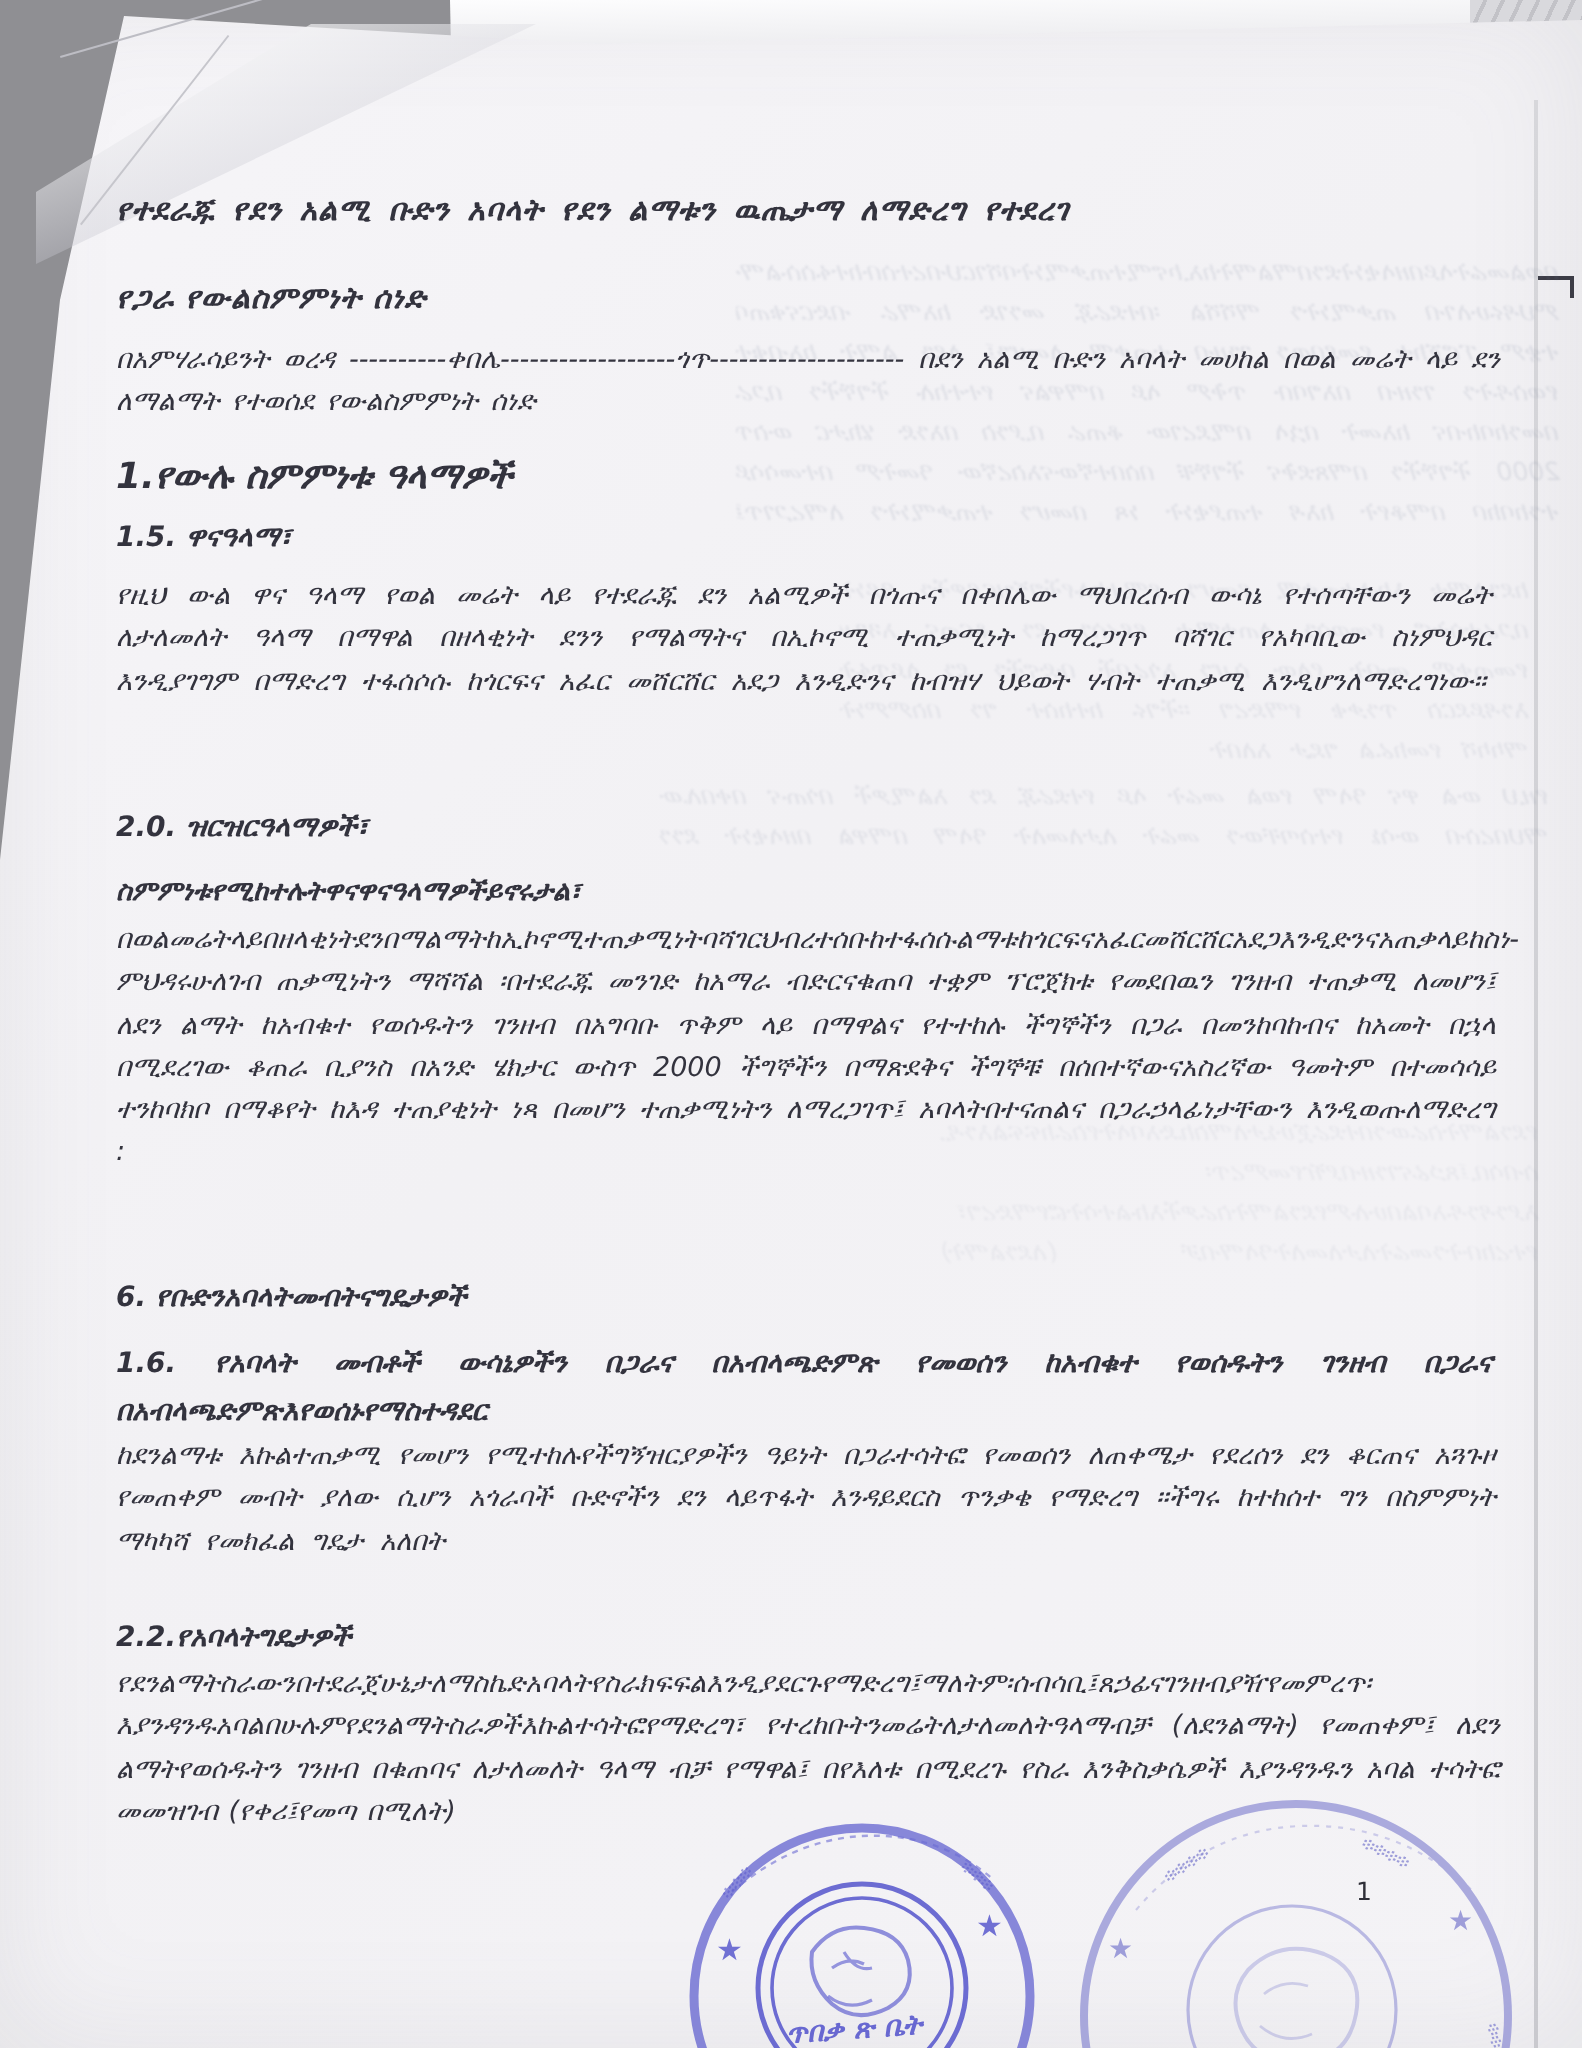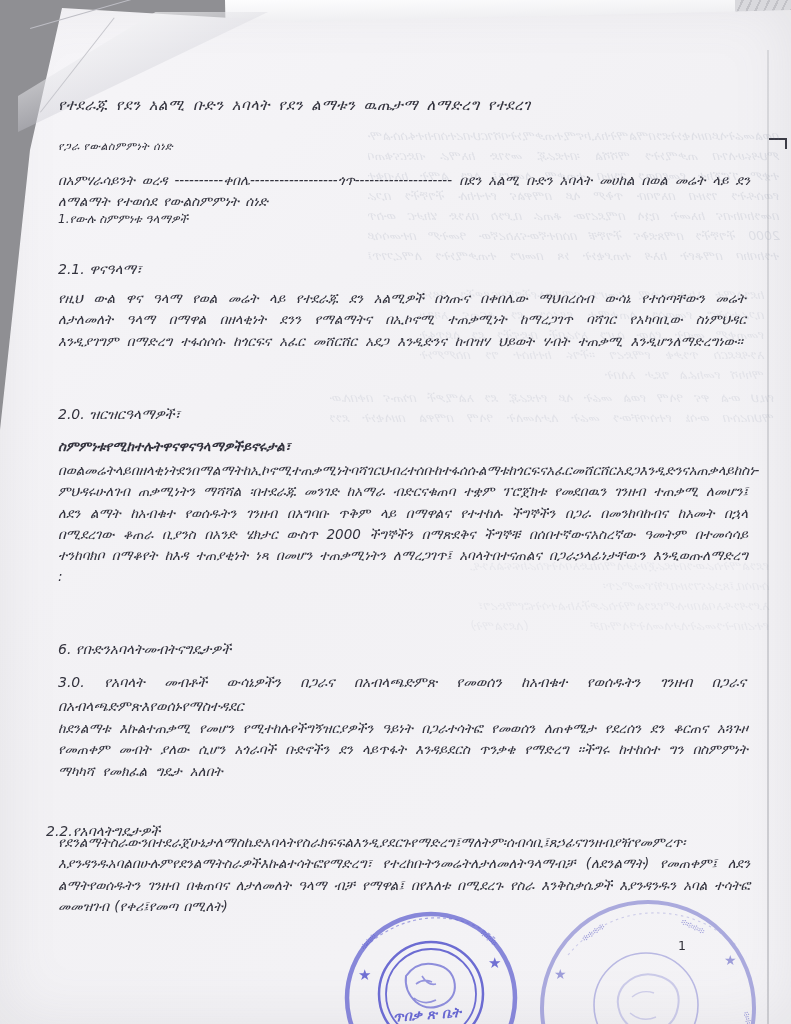--- a/index.html
+++ b/index.html
@@ -30,35 +30,35 @@
     background:linear-gradient(160deg,rgba(255,255,255,.9),rgba(190,190,200,.35) 60%,rgba(255,255,255,0));
     clip-path:polygon(0 100%,100% 0,55% 0,0 70%);
     pointer-events:none;
   }
   .crease1{position:absolute;left:30px;top:28px;width:235px;height:1px;background:#bdbdc4;transform:rotate(-16deg);transform-origin:left top;}
   .crease2{position:absolute;left:40px;top:112px;width:120px;height:1px;background:#c6c6cc;transform:rotate(-52deg);transform-origin:left top;}
   .edge-line-right{position:absolute;left:767px;top:50px;width:2px;height:974px;background:linear-gradient(#d7d7db,#c9c9ce);}
   .corner-mark{position:absolute;left:769px;top:138px;width:16px;height:9px;border:2.5px solid #3c3c46;border-left:none;border-bottom:none;}
   
   .ink{color:#33333e;position:absolute;font-style:italic;}
-  .bold{font-weight:normal;}
+  .bold{font-weight:bold;}
   .title-1{left:58px;top:94px;width:690px;font-size:15px;line-height:22px;letter-spacing:.5px;word-spacing:3px;}
-  .title-2{left:58px;top:140px;font-size:11px;letter-spacing:.5px;}
+  .title-2{left:58px;top:140px;font-size:15px;letter-spacing:.5px;}
   .intro{left:58px;top:170px;width:692px;font-size:13.5px;line-height:21px;text-align:justify;word-spacing:2px;}
-  .h-1{left:58px;top:212px;font-size:12px;}
+  .h-1{left:58px;top:228px;font-size:18px;}
   .h-1-1{left:58px;top:261px;font-size:14px;}
   .p-main{font-size:13.5px;line-height:21.3px;text-align:justify;word-spacing:4px;}
   .p-1{left:58px;top:288px;width:688px;}
   .h-1-2{left:58px;top:406px;font-size:14px;}
   .lead-1-2{left:58px;top:438px;width:688px;font-size:13.5px;font-weight:bold;}
   .p-2{left:58px;top:460px;width:690px;word-spacing:2px;}
   .h-2{left:58px;top:641px;font-size:14px;}
   .h-2-1{left:58px;top:670px;width:688px;font-size:14px;line-height:24px;text-align:justify;word-spacing:4px;}
   .p-3{left:58px;top:718px;width:690px;}
-  .h-2-2{left:46px;top:811px;font-size:14px;margin-top:12px;}
+  .h-2-2{left:58px;top:811px;font-size:14px;}
   .p-4{left:58px;top:832px;width:692px;word-spacing:1px;}
   .page-num{left:678px;top:938px;font-size:12.5px;font-style:normal;color:#2f2f38;}
   
   .ghost{
     position:absolute;overflow:hidden;pointer-events:none;
     transform:scaleX(-1);color:#6a7690;opacity:.14;
     font-size:12.5px;line-height:20px;text-align:justify;word-spacing:6px;
     filter:blur(.4px);font-style:italic;
   }
   .g1{left:368px;top:126px;width:412px;height:142px;}
@@ -85,29 +85,29 @@
 <div class="ghost g1">በወልመሬትላይበዘላቂነትደንበማልማትከኢኮኖሚተጠቃሚነትባሻገርህብረተሰቡከተፋሰሱልማቱከጎርፍናአፈርመሸርሸርአደጋእንዲድንናአጠቃላይከስነ-ምህዳሩሁለገብ ጠቃሚነትን ማሻሻል ፡በተደራጁ መንገድ ከአማራ ብድርናቁጠባ ተቋም ፕሮጀክቱ የመደበዉን ገንዘብ ተጠቃሚ ለመሆን፤ ለደን ልማት ከአብቁተ የወሰዱትን ገንዘብ በአግባቡ ጥቅም ላይ በማዋልና የተተከሉ ችግኞችን በጋራ በመንከባከብና ከአመት በኋላ በሚደረገው ቆጠራ ቢያንስ በአንድ ሄክታር ውስጥ 2000 ችግኞችን በማጽደቅና ችግኞቹ በሰበተኛውናአስረኛው ዓመትም በተመሳሳይ ተንከባክቦ በማቆየት ከእዳ ተጠያቂነት ነጻ በመሆን ተጠቃሚነትን ለማረጋገጥ፤ አባላትበተናጠልና በጋራኃላፊነታቸውን እንዲወጡለማድረግ :</div>
 <div class="ghost g2">ከደንልማቱ እኩልተጠቃሚ የመሆን የሚተከሉየችግኝዝርያዎችን ዓይነት በጋራተሳትፎ የመወሰን ለጠቀሜታ የደረሰን ደን ቆርጠና አጓጉዞ የመጠቀም መብት ያለው ሲሆን አጎራባች ቡድኖችን ደን ላይጥፋት እንዳይደርስ ጥንቃቄ የማድረግ ፡፡ችግሩ ከተከሰተ ግን በስምምነት ማካካሻ የመክፈል ግዴታ አለበት</div>
 <div class="ghost g3">የዚህ ውል ዋና ዓላማ የወል መሬት ላይ የተደራጁ ደን አልሚዎች በጎጡና በቀበሌው ማህበረሰብ ውሳኔ የተሰጣቸውን መሬት ለታለመለት ዓላማ በማዋል በዘላቂነት ደንን የማልማትና በኢኮኖሚ ተጠቃሚነት ከማረጋገጥ ባሻገር የአካባቢው ስነምህዳር እንዲያገግም በማድረግ ተፋሰሶሱ ከጎርፍና አፈር መሸርሸር አደጋ እንዲድንና ከብዝሃ ህይወት ሃብት ተጠቃሚ እንዲሆንለማድረግነው፡፡</div>
 <div class="ghost g4">የደንልማትስራውንበተደራጀሁኔታለማስኬድአባላትየስራክፍፍልእንዲያደርጉየማድረግ፤ማለትም፡ሰብሳቢ፤ጸኃፊናገንዘብያዥየመምረጥ፡እያንዳንዱአባልበሁሉምየደንልማትስራዎችእኩልተሳትፎየማድረግ፣ የተረከቡትንመሬትለታለመለትዓላማብቻ (ለደንልማት) የመጠቀም፤ ለደን ልማትየወሰዱትን ገንዘብ በቁጠባና ለታለመለት ዓላማ ብቻ የማዋል፤ በየእለቱ በሚደረጉ የስራ እንቅስቃሴዎች እያንዳንዱን አባል ተሳትፎ መመዝገብ (የቀሪ፤የመጣ በሚለት)</div>
 
 <div class="ink bold title-1">የተደራጁ የደን አልሚ ቡድን አባላት የደን ልማቱን ዉጤታማ ለማድረግ የተደረገ</div>
 <div class="ink bold title-2">የጋራ የውልስምምነት ሰነድ</div>
 <div class="ink intro">በአምሃራሳይንት ወረዳ ----------ቀበሌ------------------ጎጥ-------------------- በደን አልሚ ቡድን አባላት መሀከል በወል መሬት ላይ ደን ለማልማት የተወሰደ የውልስምምነት ሰነድ</div>
 
 <div class="ink bold h-1">1.የውሉ ስምምነቱ ዓላማዎች</div>
-<div class="ink bold h-1-1">2.1. ዋናዓላማ፣</div>
+<div class="ink bold h-1-1">1.5. ዋናዓላማ፣</div>
 <div class="ink p-main p-1">የዚህ ውል ዋና ዓላማ የወል መሬት ላይ የተደራጁ ደን አልሚዎች በጎጡና በቀበሌው ማህበረሰብ ውሳኔ የተሰጣቸውን መሬት ለታለመለት ዓላማ በማዋል በዘላቂነት ደንን የማልማትና በኢኮኖሚ ተጠቃሚነት ከማረጋገጥ ባሻገር የአካባቢው ስነምህዳር እንዲያገግም በማድረግ ተፋሰሶሱ ከጎርፍና አፈር መሸርሸር አደጋ እንዲድንና ከብዝሃ ህይወት ሃብት ተጠቃሚ እንዲሆንለማድረግነው፡፡</div>
 
 <div class="ink bold h-1-2">2.0. ዝርዝርዓላማዎች፣</div>
 <div class="ink lead-1-2">ስምምነቱየሚከተሉትዋናዋናዓላማዎችይኖሩታል፣</div>
 <div class="ink p-main p-2">በወልመሬትላይበዘላቂነትደንበማልማትከኢኮኖሚተጠቃሚነትባሻገርህብረተሰቡከተፋሰሱልማቱከጎርፍናአፈርመሸርሸርአደጋእንዲድንናአጠቃላይከስነ-ምህዳሩሁለገብ ጠቃሚነትን ማሻሻል ፡በተደራጁ መንገድ ከአማራ ብድርናቁጠባ ተቋም ፕሮጀክቱ የመደበዉን ገንዘብ ተጠቃሚ ለመሆን፤ ለደን ልማት ከአብቁተ የወሰዱትን ገንዘብ በአግባቡ ጥቅም ላይ በማዋልና የተተከሉ ችግኞችን በጋራ በመንከባከብና ከአመት በኋላ በሚደረገው ቆጠራ ቢያንስ በአንድ ሄክታር ውስጥ 2000 ችግኞችን በማጽደቅና ችግኞቹ በሰበተኛውናአስረኛው ዓመትም በተመሳሳይ ተንከባክቦ በማቆየት ከእዳ ተጠያቂነት ነጻ በመሆን ተጠቃሚነትን ለማረጋገጥ፤ አባላትበተናጠልና በጋራኃላፊነታቸውን እንዲወጡለማድረግ :</div>
 
 <div class="ink bold h-2">6. የቡድንአባላትመብትናግዴታዎች</div>
-<div class="ink bold h-2-1">3.0. የአባላት መብቶች ውሳኔዎችን በጋራና በአብላጫድምጽ የመወሰን ከአብቁተ የወሰዱትን ገንዘብ በጋራና በአብላጫድምጽእየወሰኑየማስተዳደር</div>
+<div class="ink bold h-2-1">1.6. የአባላት መብቶች ውሳኔዎችን በጋራና በአብላጫድምጽ የመወሰን ከአብቁተ የወሰዱትን ገንዘብ በጋራና በአብላጫድምጽእየወሰኑየማስተዳደር</div>
 <div class="ink p-main p-3">ከደንልማቱ እኩልተጠቃሚ የመሆን የሚተከሉየችግኝዝርያዎችን ዓይነት በጋራተሳትፎ የመወሰን ለጠቀሜታ የደረሰን ደን ቆርጠና አጓጉዞ የመጠቀም መብት ያለው ሲሆን አጎራባች ቡድኖችን ደን ላይጥፋት እንዳይደርስ ጥንቃቄ የማድረግ ፡፡ችግሩ ከተከሰተ ግን በስምምነት ማካካሻ የመክፈል ግዴታ አለበት</div>
 
 <div class="ink bold h-2-2">2.2.የአባላትግዴታዎች</div>
 <div class="ink p-main p-4">የደንልማትስራውንበተደራጀሁኔታለማስኬድአባላትየስራክፍፍልእንዲያደርጉየማድረግ፤ማለትም፡ሰብሳቢ፤ጸኃፊናገንዘብያዥየመምረጥ፡እያንዳንዱአባልበሁሉምየደንልማትስራዎችእኩልተሳትፎየማድረግ፣ የተረከቡትንመሬትለታለመለትዓላማብቻ (ለደንልማት) የመጠቀም፤ ለደን ልማትየወሰዱትን ገንዘብ በቁጠባና ለታለመለት ዓላማ ብቻ የማዋል፤ በየእለቱ በሚደረጉ የስራ እንቅስቃሴዎች እያንዳንዱን አባል ተሳትፎ መመዝገብ (የቀሪ፤የመጣ በሚለት)</div>
 
 <div class="ink page-num">1</div>
 
 <svg class="stamp stamp-left" width="190" height="118" viewBox="0 0 190 118">
   <g stroke="#5a5ace" fill="none" opacity="0.88">
     <circle cx="95" cy="92" r="84" stroke-width="4.5" opacity="0.8"></circle>

